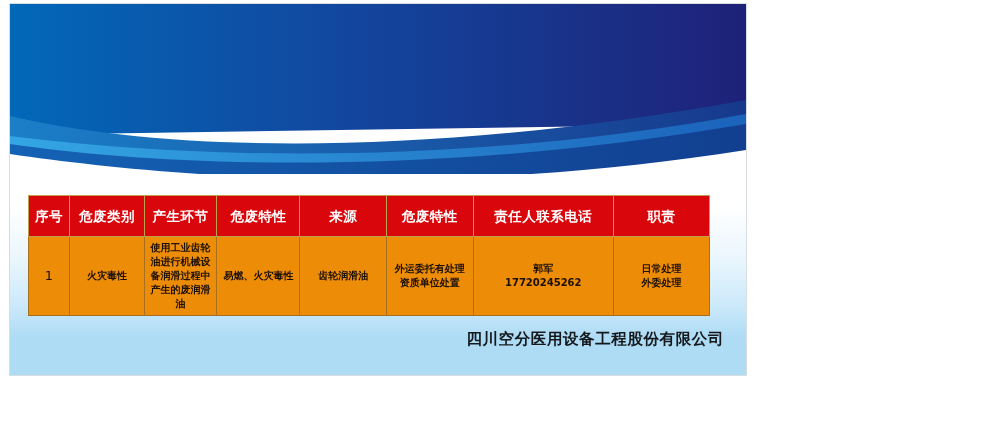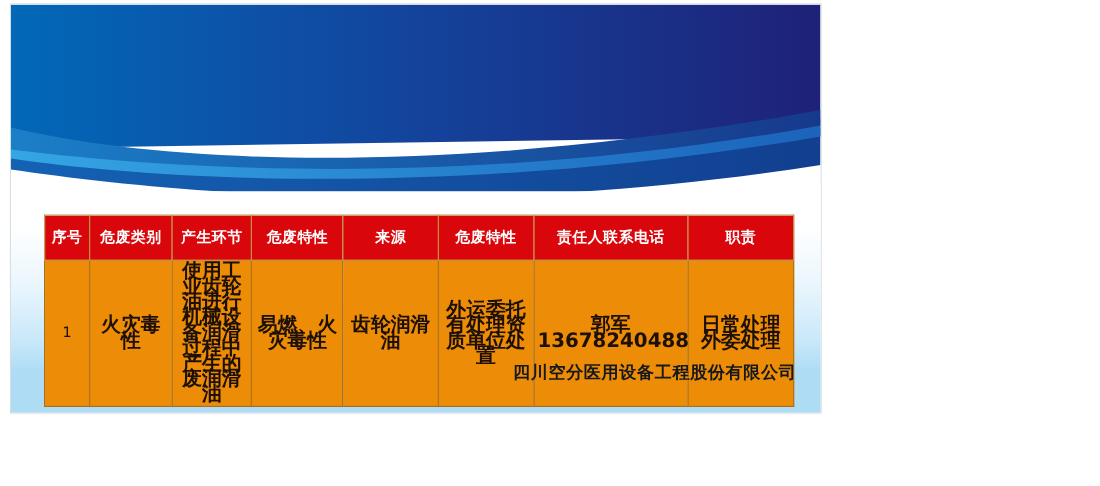--- a/index.html
+++ b/index.html
@@ -62,38 +62,37 @@
 
   
   #info-table {
     position: absolute;
     left: 18px;
     top: 191px;
     width: 682px;
     border-collapse: collapse;
     table-layout: fixed;
     border: 1px solid #9a6a1a;
-    margin-left: 12px;
   }
   #info-table th {
     background: #d9060c;
     color: #ffffff;
     font-size: 13.5px;
     font-weight: bold;
     height: 36px;
     padding: 2px 2px;
     border: 1px solid #c0a04a;
     text-align: center;
     letter-spacing: 0.5px;
     line-height: 16px;
   }
   #info-table td {
     background: #ed8c06;
     color: #1c1008;
-    font-size: 18px;
+    font-size: 10px;
     font-weight: bold;
     border: 1px solid #a8701c;
     text-align: center;
     vertical-align: middle;
     padding: 3px 3px;
     line-height: 14.5px;
     height: 72px;
   }
   #info-table td.num {
     font-size: 13px;
@@ -191,21 +190,21 @@
     <tbody>
       <tr>
         <td class="num">1</td>
         <td>火灾毒性</td>
         <td class="tight">使用工业齿轮油进行机械设备润滑过程中产生的废润滑油</td>
         <td>易燃、火灾毒性</td>
         <td>齿轮润滑油</td>
         <td class="tight">外运委托有处理资质单位处置</td>
         <td>
           <span class="cellline">郭军</span>
-          <span class="cellline">13678240488</span>
+          <span class="cellline">17720245262</span>
         </td>
         <td>
           <span class="cellline">日常处理</span>
           <span class="cellline">外委处理</span>
         </td>
       </tr>
     </tbody>
   </table>
 
   <div id="company-name">四川空分医用设备工程股份有限公司</div>

